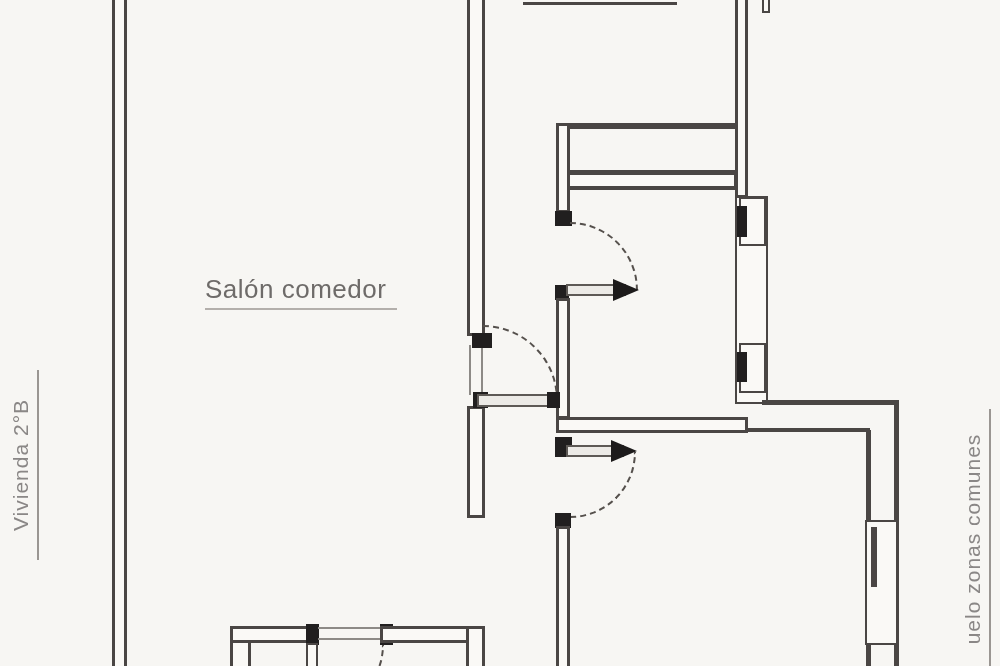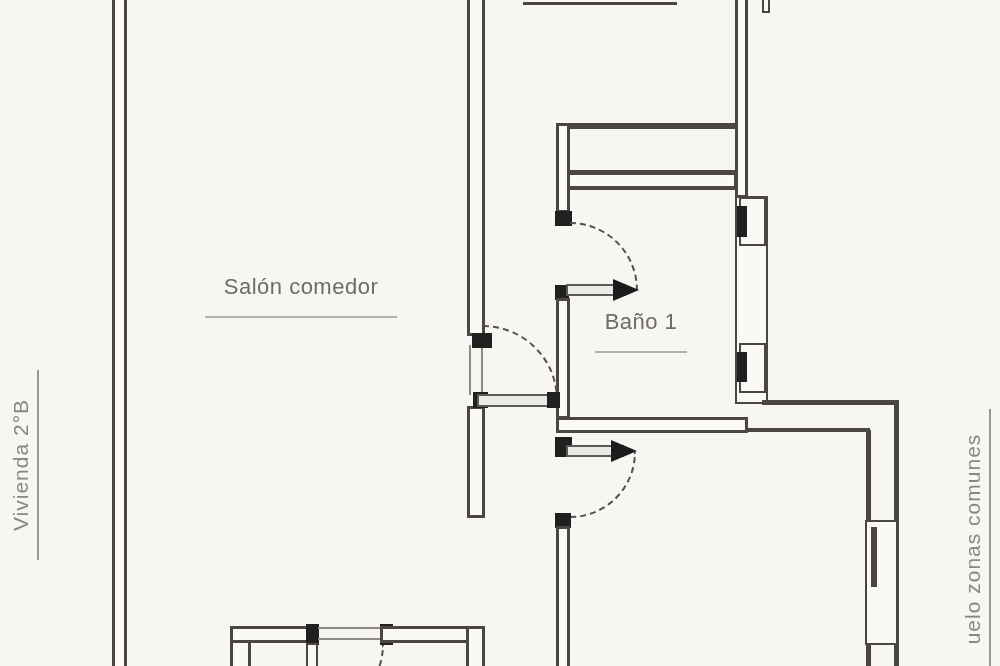--- a/index.html
+++ b/index.html
@@ -19,22 +19,22 @@
   
   .leaf{position:absolute;box-sizing:border-box;border:2px solid #5d5955;background:#eceae6;}
   
   .arrow{position:absolute;width:0;height:0;border-top:11px solid transparent;border-bottom:11px solid transparent;border-left:26px solid #1d1b1b;}
   
   .arc{position:absolute;box-sizing:border-box;}
   .arc.tr{border-top:2px dashed #55504c;border-right:2px dashed #55504c;border-top-right-radius:100% 100%;}
   .arc.br{border-bottom:2px dashed #55504c;border-right:2px dashed #55504c;border-bottom-right-radius:100% 100%;}
   
   .room-label{
-    position:absolute;color:#6e6b69;font-size:22px;letter-spacing:.5px;
-    text-align:center;border-bottom:2px solid #b3afab;padding-bottom:16px;white-space:nowrap;
+    position:absolute;color:#6e6b69;font-size:26px;letter-spacing:.5px;
+    border-bottom:2px solid #b3afab;padding-bottom:3px;white-space:nowrap;
   }
   
   .vlabel{
     position:absolute;color:#8a8786;font-size:21px;letter-spacing:1px;white-space:nowrap;
     text-align:center;border-bottom:2px solid #9a9692;padding-bottom:4px;
     transform:rotate(-90deg);transform-origin:center center;
   }
 </style>
 </head>
 <body>
@@ -99,18 +99,17 @@
   <div class="jamb" style="left:306px;top:624px;width:13px;height:21px;"></div>
   <div class="line light" style="left:318px;top:627px;width:64px;height:2px;"></div>
   <div class="line light" style="left:318px;top:638px;width:64px;height:2px;"></div>
   <div class="jamb" style="left:380px;top:624px;width:13px;height:21px;"></div>
   <div class="wall thin" style="left:306px;top:643px;width:12px;height:27px;"></div>
   <div class="wall" style="left:380px;top:626px;width:104px;height:17px;"></div>
   <div class="wall" style="left:466px;top:626px;width:19px;height:44px;"></div>
   <div class="arc br" style="left:318px;top:645px;width:66px;height:66px;"></div>
 
   <div class="room-label" style="left:205px;top:274px;width:192px;">Salón comedor</div>
-  <div class="room-label" style="left:595px;top:309px;width:92px;">Baño 1</div>
 
   <div class="vlabel" style="left:-71px;top:450px;width:190px;">Vivienda 2°B</div>
   <div class="vlabel" style="left:846px;top:524px;width:260px;">uelo zonas comunes</div>
 
 </div>
 
 </body></html>

